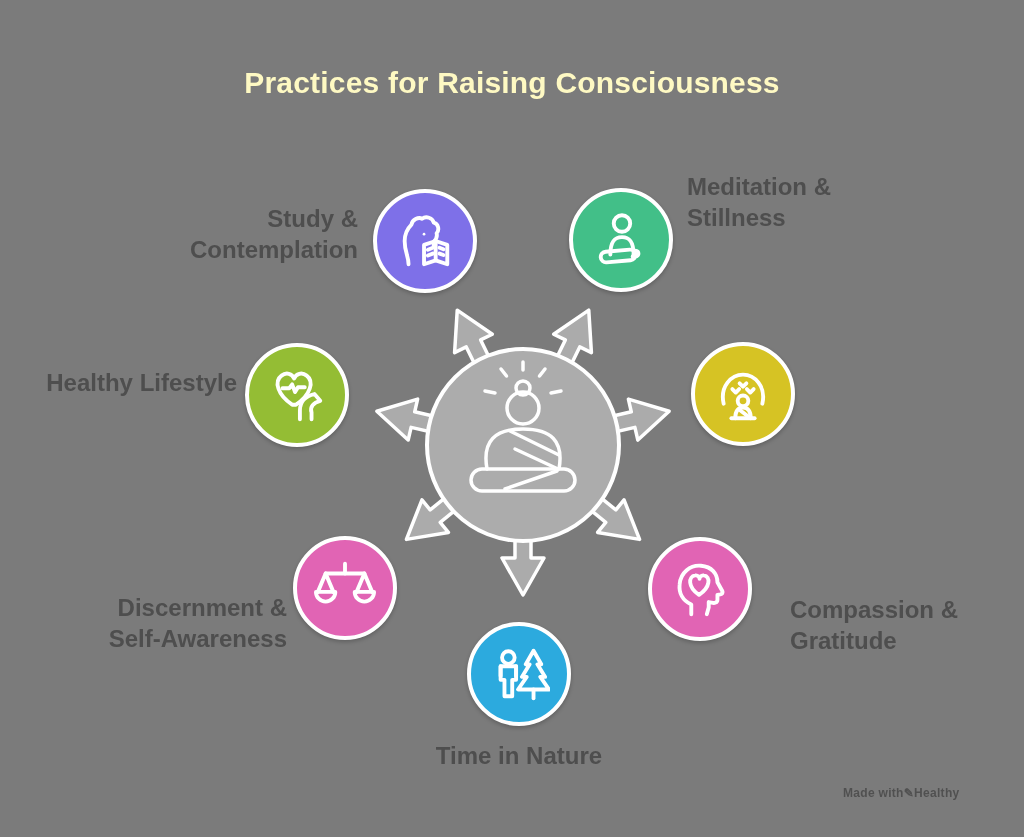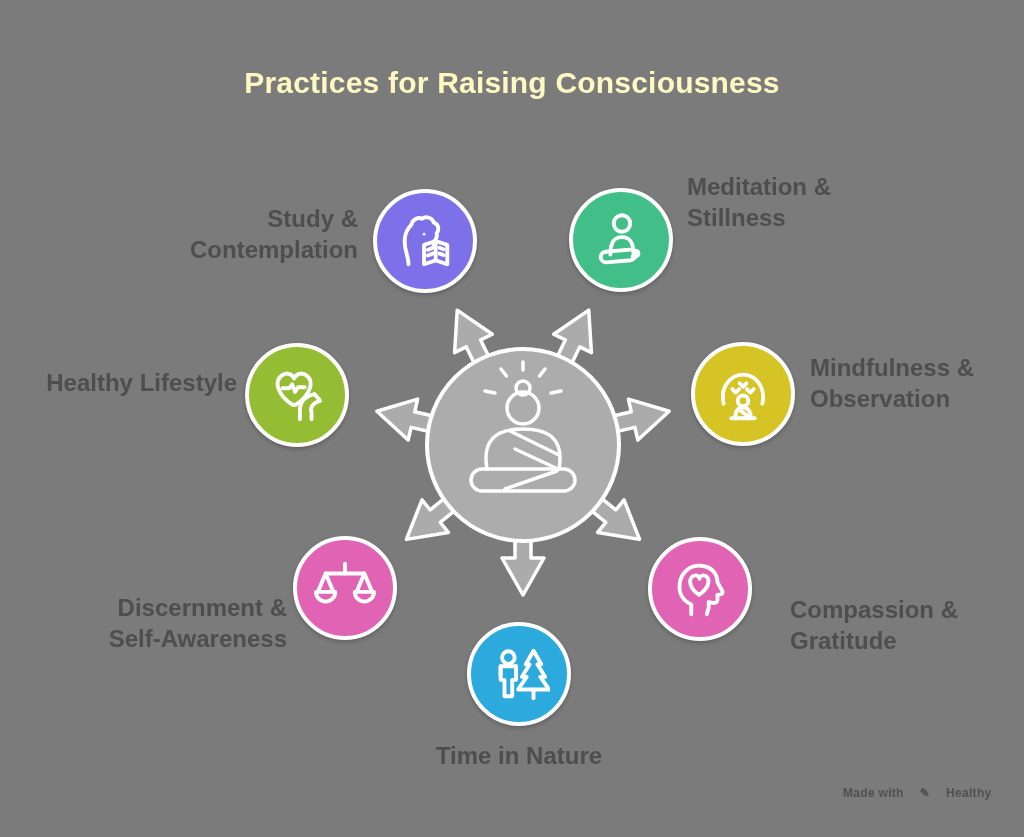--- a/index.html
+++ b/index.html
@@ -47,21 +47,21 @@
   .n-nature{left:467px;top:622px;}
 
   .hub{position:absolute;left:353px;top:275px;width:340px;height:340px;}
   .icon-stroke{fill:none;stroke:#ffffff;stroke-linecap:round;stroke-linejoin:round;}
 
   .watermark{
     position:absolute;left:843px;top:786px;width:170px;
     font-size:12px;font-weight:700;
     color:rgba(45,45,45,.55);
     letter-spacing:.3px;
-    display:flex;gap:16px;align-items:center;
+    display:flex;gap:0;align-items:center;
   }
 </style>
 </head>
 <body>
 
 <div class="canvas">
 
   <div class="title">Practices for Raising Consciousness</div>
 
   <svg class="hub" viewBox="-170 -170 340 340">
@@ -157,22 +157,20 @@
       <path d="M13,24 L13,34 M29,24 L29,34"></path>
       <path d="M47,8 L39,22 L43,22 L35,35 L40,35 L31,48 L63,48 L54,35 L59,35 L51,22 L55,22 Z"></path>
       <path d="M47,48 L47,57"></path>
     </svg>
   </div>
 
   <div class="node-label lbl-study">Study &amp;
 Contemplation</div>
   <div class="node-label lbl-meditation">Meditation &amp;
 Stillness</div>
-  <div class="node-label lbl-mindfulness">Mindfulness &amp;
-Observation</div>
   <div class="node-label lbl-discernment">Discernment &amp;
 Self-Awareness</div>
   <div class="node-label lbl-healthy">Healthy Lifestyle</div>
   <div class="node-label lbl-compassion">Compassion &amp;
 Gratitude</div>
   <div class="node-label lbl-nature">Time in Nature</div>
 
   <div class="watermark">
     <span>Made with</span>
     <span>✎</span>

